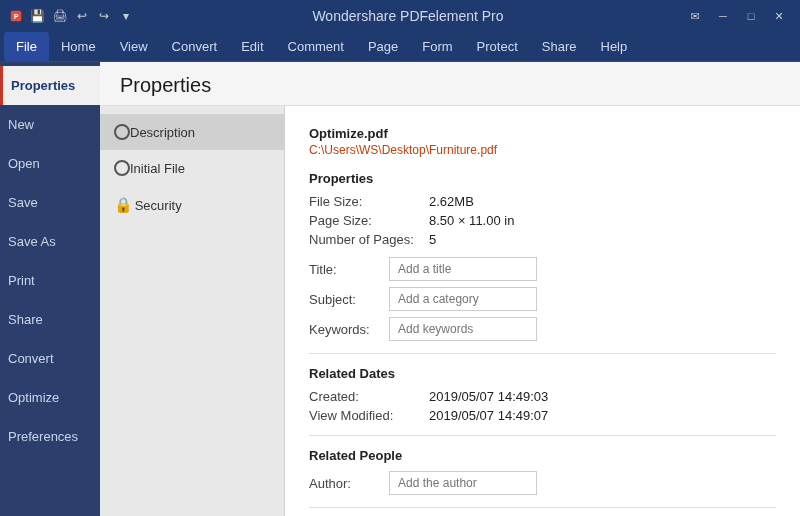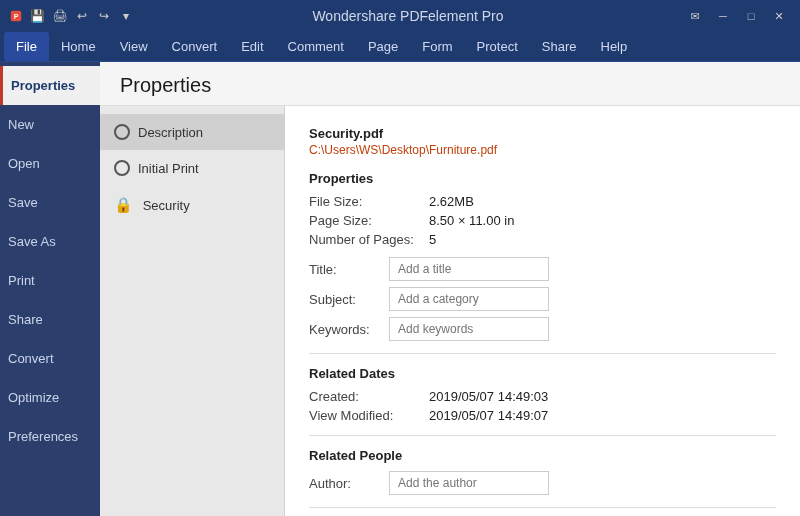--- a/index.html
+++ b/index.html
@@ -82,21 +82,20 @@
       border-right: 1px solid #d0d0d0;
       padding-top: 8px;
     }
     .sub-item {
       display: flex;
       align-items: center;
       padding: 10px 14px;
       cursor: pointer;
       color: #333;
       font-size: 13px;
-      gap: 8px;
     }
     .sub-item.active { background: #d0d0d0; }
     .sub-icon { width: 16px; height: 16px; border-radius: 50%; border: 2px solid #555; display: inline-block; flex-shrink: 0; }
 
     
     .props-content {
       flex: 1;
       padding: 20px 24px;
       overflow-y: auto;
       background: white;
@@ -126,21 +125,21 @@
       align-items: center;
       margin-bottom: 6px;
       font-size: 13px;
     }
     .prop-input-label { width: 80px; color: #444; flex-shrink: 0; }
     .prop-input {
       border: 1px solid #ccc;
       padding: 4px 8px;
       font-size: 12px;
       color: #999;
-      width: 160px;
+      width: 148px;
       background: white;
       outline: none;
     }
 
     .divider { height: 1px; background: #e0e0e0; margin: 12px 0; }
 
     
     .props-content::-webkit-scrollbar { width: 8px; }
     .props-content::-webkit-scrollbar-track { background: #f0f0f0; }
     .props-content::-webkit-scrollbar-thumb { background: #bbb; border-radius: 4px; }
@@ -208,31 +207,31 @@
 
     <div class="content-body">
 
       <div class="sub-panel">
         <div class="sub-item active">
           <span class="sub-icon"></span>
           <span>Description</span>
         </div>
         <div class="sub-item">
           <span class="sub-icon"></span>
-          <span>Initial Print</span>
+          <span>Initial File</span>
         </div>
         <div class="sub-item">
           <span style="font-size: 15px; margin-right: 2px;">🔒</span>
           <span>Security</span>
         </div>
       </div>
 
       <div class="props-content">
 
-        <div class="file-name">Security.pdf</div>
+        <div class="file-name">Optimize.pdf</div>
         <div class="file-path">C:\Users\WS\Desktop\Furniture.pdf</div>
 
         <div class="section-title">Properties</div>
         <div class="prop-row">
           <span class="prop-label">File Size:</span>
           <span class="prop-value">2.62MB</span>
         </div>
         <div class="prop-row">
           <span class="prop-label">Page Size:</span>
           <span class="prop-value">8.50 × 11.00 in</span>

